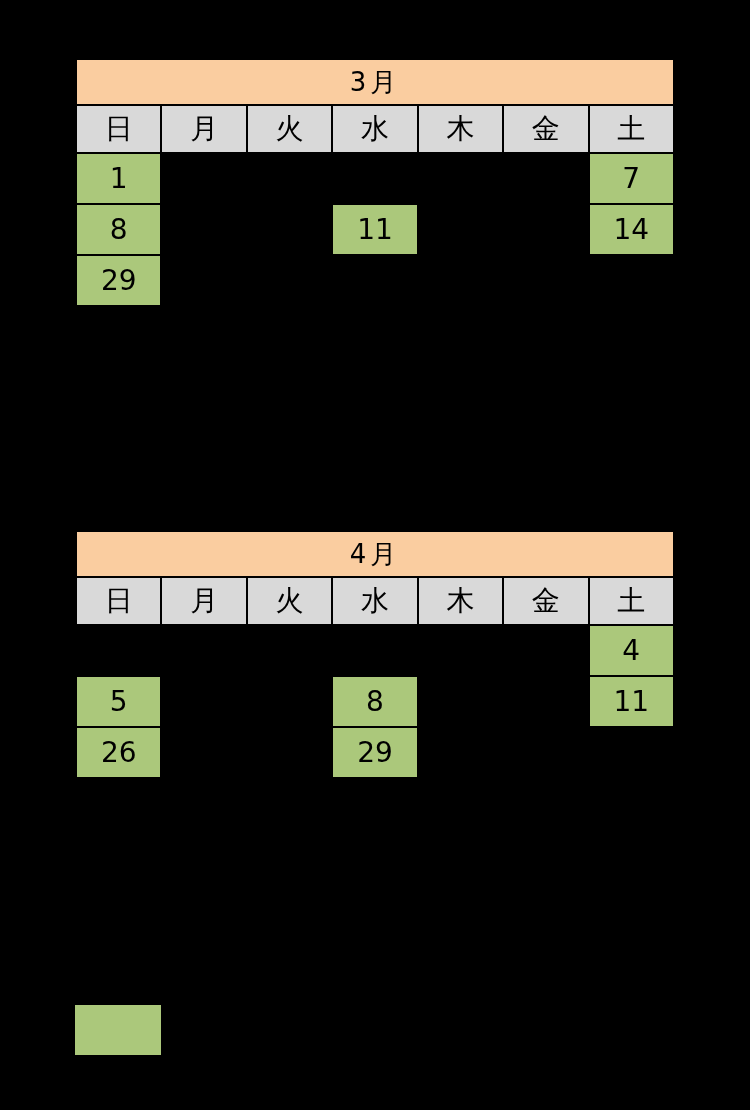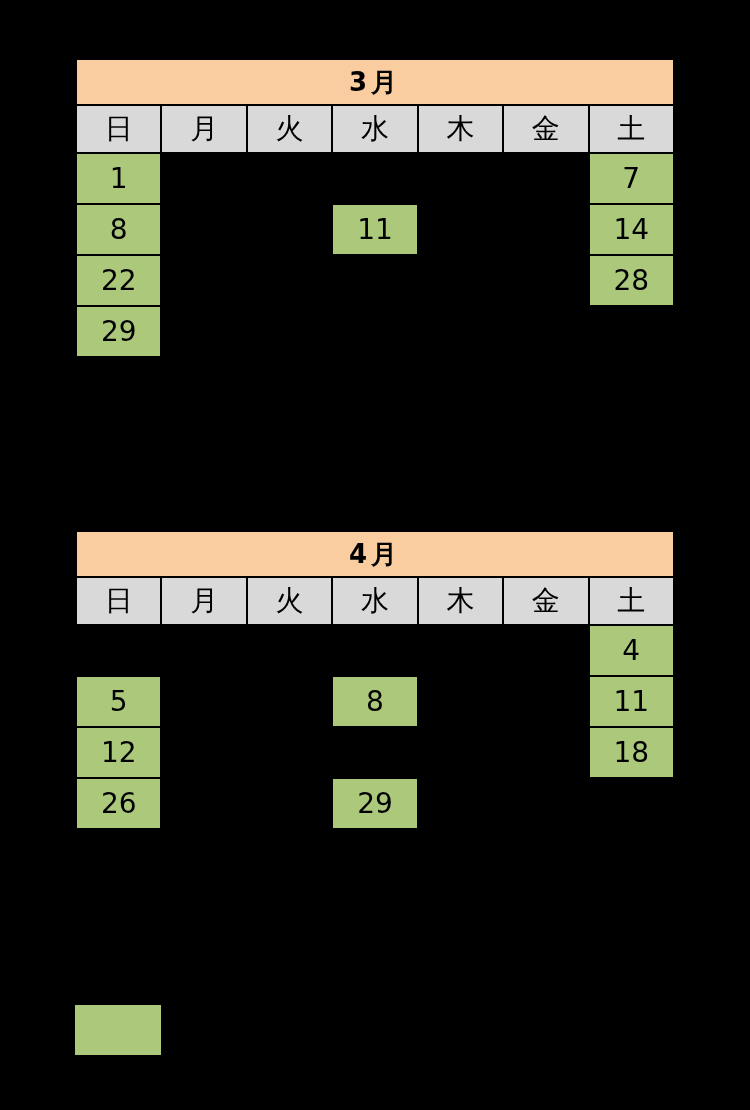--- a/index.html
+++ b/index.html
@@ -32,21 +32,21 @@
     text-align: center;
     vertical-align: middle;
     color: var(--text, #000);
     padding: 0;
     overflow: hidden;
   }
   th.title {
     background: var(--title-bg, #facda0);
     height: 44px;
     font-size: 26px;
-    font-weight: bold;
+    font-weight: normal;
     letter-spacing: 4px;
   }
   th.weekday {
     background: var(--header-bg, #d9d9d9);
     height: 46px;
     font-size: 28px;
     font-weight: normal;
   }
   table.calendar td {
     height: 49px;
@@ -108,29 +108,20 @@
         <tr>
           <td class="date">8</td>
           <td class="empty"></td>
           <td class="empty"></td>
           <td class="date">11</td>
           <td class="empty"></td>
           <td class="empty"></td>
           <td class="date">14</td>
         </tr>
         <tr>
-          <td class="date">22</td>
-          <td class="empty"></td>
-          <td class="empty"></td>
-          <td class="empty"></td>
-          <td class="empty"></td>
-          <td class="empty"></td>
-          <td class="date">28</td>
-        </tr>
-        <tr>
           <td class="date">29</td>
           <td class="empty"></td>
           <td class="empty"></td>
           <td class="empty"></td>
           <td class="empty"></td>
           <td class="empty"></td>
           <td class="empty"></td>
         </tr>
       </tbody>
     </table>
@@ -164,29 +155,20 @@
         <tr>
           <td class="date">5</td>
           <td class="empty"></td>
           <td class="empty"></td>
           <td class="date">8</td>
           <td class="empty"></td>
           <td class="empty"></td>
           <td class="date">11</td>
         </tr>
         <tr>
-          <td class="date">12</td>
-          <td class="empty"></td>
-          <td class="empty"></td>
-          <td class="empty"></td>
-          <td class="empty"></td>
-          <td class="empty"></td>
-          <td class="date">18</td>
-        </tr>
-        <tr>
           <td class="date">26</td>
           <td class="empty"></td>
           <td class="empty"></td>
           <td class="date">29</td>
           <td class="empty"></td>
           <td class="empty"></td>
           <td class="empty"></td>
         </tr>
       </tbody>
     </table>

